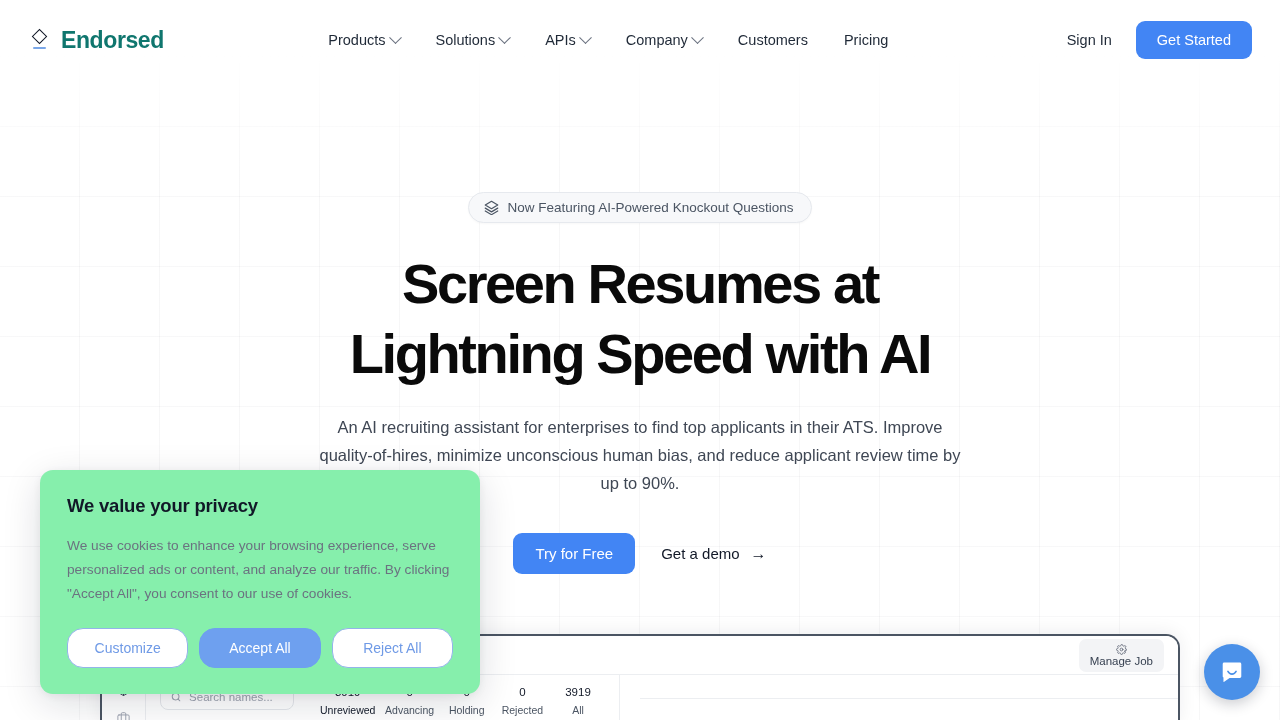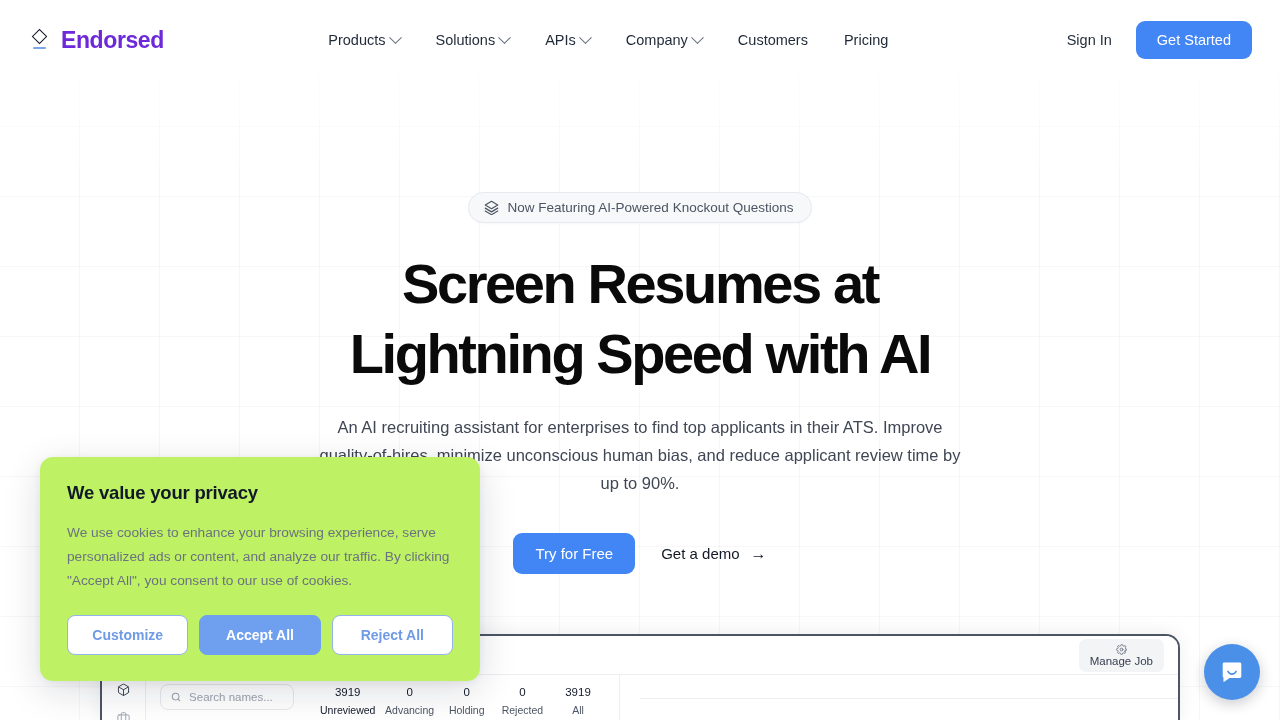--- a/index.html
+++ b/index.html
@@ -74,21 +74,21 @@
   .brand-mark .bar {
     width: 13px; height: 2.5px;
     background: #7aa7e8;
     border-radius: 2px;
     margin-top: 3px;
   }
   .brand-name {
     font-size: 23px;
     font-weight: 700;
     letter-spacing: -0.4px;
-    color: #6d28d9;
+    color: #0f766e;
   }
 
   .nav {
     flex: 1 1 auto;
     display: flex;
     align-items: center;
     justify-content: center;
     gap: 0px;
   }
   .nav-item {
@@ -335,23 +335,23 @@
   }
   .profile-rule {
     margin-top: 11px;
     border-top: 1px solid #eceef1;
   }
 
   
   .cookie {
     position: absolute;
     left: 40px;
-    top: 457px;
+    top: 470px;
     width: 440px;
-    background: #bef264;
+    background: #86efac;
     border-radius: 13px;
     box-shadow: 0 10px 38px rgba(16,24,40,0.14), 0 2px 8px rgba(16,24,40,0.06);
     padding: 25px 27px 26px;
     z-index: 60;
   }
   .cookie h2 {
     font-size: 18.5px;
     font-weight: 700;
     color: #111827;
     letter-spacing: -0.2px;
@@ -364,22 +364,22 @@
   }
   .cookie-actions {
     margin-top: 22px;
     display: flex;
     gap: 11px;
   }
   .ck-btn {
     flex: 1 1 0;
     font-family: inherit;
     font-size: 14px;
-    font-weight: 700;
-    border-radius: 8px;
+    font-weight: 400;
+    border-radius: 16px;
     padding: 11px 24px;
     cursor: pointer;
   }
   .ck-outline {
     background: #fff;
     border: 1.4px solid #93b4ea;
     color: #6f9ae6;
   }
   .ck-solid {
     background: #6ea0ef;

